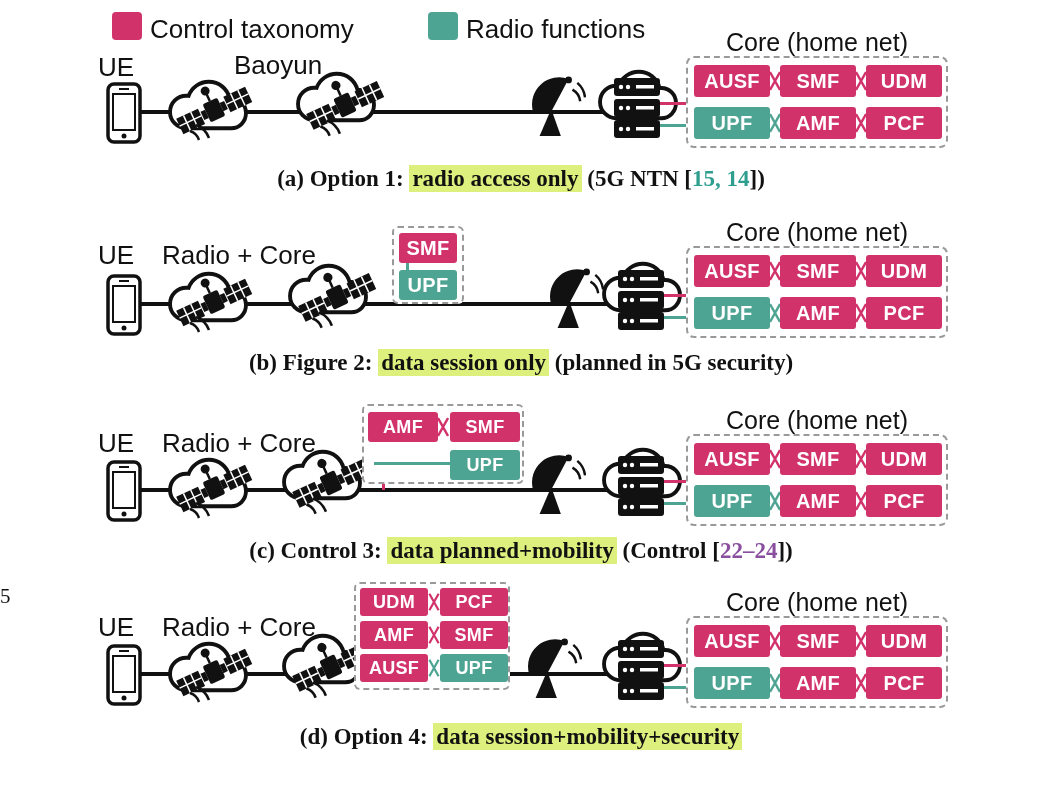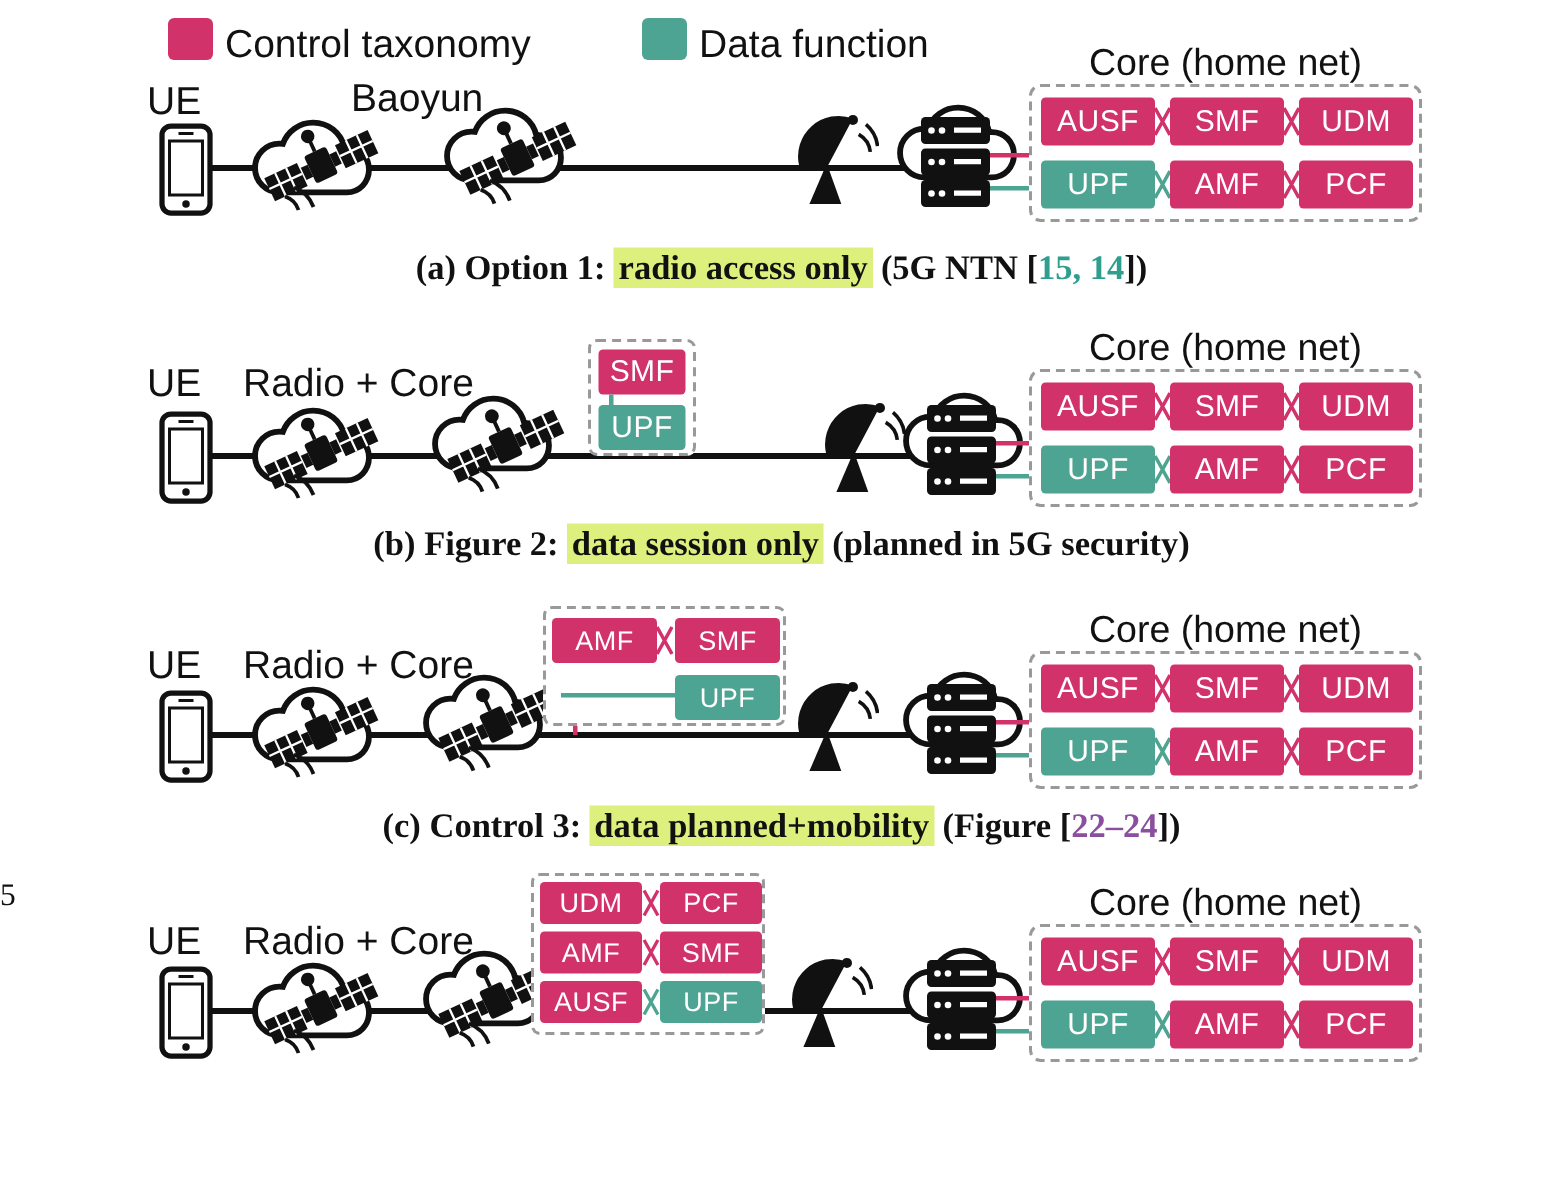--- a/index.html
+++ b/index.html
@@ -14,21 +14,21 @@
   .pinkline{background:var(--control,#d2326a)}
   .tealline{background:var(--data,#4ea492)}
   .icon{position:absolute}
   .z1{z-index:1}.z2{z-index:2}
   .legend-swatch{position:absolute;width:30px;height:28px;border-radius:4px}
   .core-group{position:absolute;width:262px;z-index:3}
   .core-title{text-align:center;font-size:25px;color:#111;height:28px;line-height:28px;white-space:nowrap}
   .core-box{position:relative;height:92px;border:2px dashed var(--dash,#999);border-radius:8px;background:#fff}
   .sat-box{position:absolute;border:2px dashed var(--dash,#999);border-radius:6px;background:#fff;z-index:3}
   .nf{position:absolute;display:flex;align-items:center;justify-content:center;color:#fff;
-      font-weight:normal;font-size:20px;letter-spacing:.3px;border-radius:3px}
+      font-weight:bold;font-size:20px;letter-spacing:.3px;border-radius:3px}
   .nf.small{font-size:18px}
   .pinkbg{background:var(--control,#d2326a)}
   .tealbg{background:var(--data,#4ea492)}
   .xconn{position:absolute}
   .xc-pink{color:var(--control,#d2326a)}
   .xc-teal{color:var(--data,#4ea492)}
   .caption{position:absolute;left:0;width:1042px;text-align:center;
            font-family:"Liberation Serif",serif;font-weight:bold;font-size:23px;color:#111}
   .hl{background:var(--hl,#ddf07d);padding:1px 3px}
   .cite-a{color:var(--cite-a,#2e9e8f)}
@@ -90,21 +90,21 @@
 </svg>
 
 <div id="stage">
 
   <div class="marginnote" style="left:0;top:584px">5</div>
 
   <div>
     <div class="legend-swatch pinkbg" style="left:112px;top:12px"></div>
     <div class="lbl" style="left:150px;top:14px">Control taxonomy</div>
     <div class="legend-swatch tealbg" style="left:428px;top:12px"></div>
-    <div class="lbl" style="left:466px;top:14px">Data function</div>
+    <div class="lbl" style="left:466px;top:14px">Radio functions</div>
   </div>
 
   <div class="row" style="top:28px;height:150px">
     <div class="backbone" style="left:124px;top:82px;width:538px"></div>
     <div class="lbl" style="left:98px;top:24px">UE</div>
     <div class="lbl" style="left:234px;top:22px">Baoyun</div>
     <svg class="icon z1" style="left:158px;top:46px" width="100" height="62">
         <use href="#sym-cloud"></use>
       </svg>
     <svg class="icon z1" style="left:286px;top:38px" width="100" height="62">
@@ -279,21 +279,21 @@
           </svg>
         <div class="nf pinkbg" style="left:92px;top:49px;width:76px;height:32px">AMF</div>
         <svg class="xconn xc-pink" style="left:167px;top:52px" width="12" height="26">
             <use href="#sym-xconn"></use>
           </svg>
         <div class="nf pinkbg" style="left:178px;top:49px;width:76px;height:32px">PCF</div>
       </div>
     </div>
   </div>
   <div class="caption" style="top:538px">
-    <span>(c) Control 3: </span><span class="hl">data planned+mobility</span><span> (Figure [</span><span class="cite-c">22–24</span><span>])</span>
+    <span>(c) Control 3: </span><span class="hl">data planned+mobility</span><span> (Control [</span><span class="cite-c">22–24</span><span>])</span>
   </div>
 
   <div class="row" style="top:578px;height:152px">
     <div class="backbone" style="left:124px;top:94px;width:538px"></div>
     <div class="lbl" style="left:98px;top:34px">UE</div>
     <div class="lbl" style="left:162px;top:34px">Radio + Core</div>
     <svg class="icon z1" style="left:158px;top:58px" width="100" height="62">
         <use href="#sym-cloud"></use>
       </svg>
     <svg class="icon z1" style="left:272px;top:50px" width="100" height="62">
@@ -353,15 +353,18 @@
             <use href="#sym-xconn"></use>
           </svg>
         <div class="nf pinkbg" style="left:92px;top:49px;width:76px;height:32px">AMF</div>
         <svg class="xconn xc-pink" style="left:167px;top:52px" width="12" height="26">
             <use href="#sym-xconn"></use>
           </svg>
         <div class="nf pinkbg" style="left:178px;top:49px;width:76px;height:32px">PCF</div>
       </div>
     </div>
   </div>
+  <div class="caption" style="top:724px">
+    <span>(d) Option 4: </span><span class="hl">data session+mobility+security</span>
+  </div>
 
 
 </div>
 
 </body></html>

